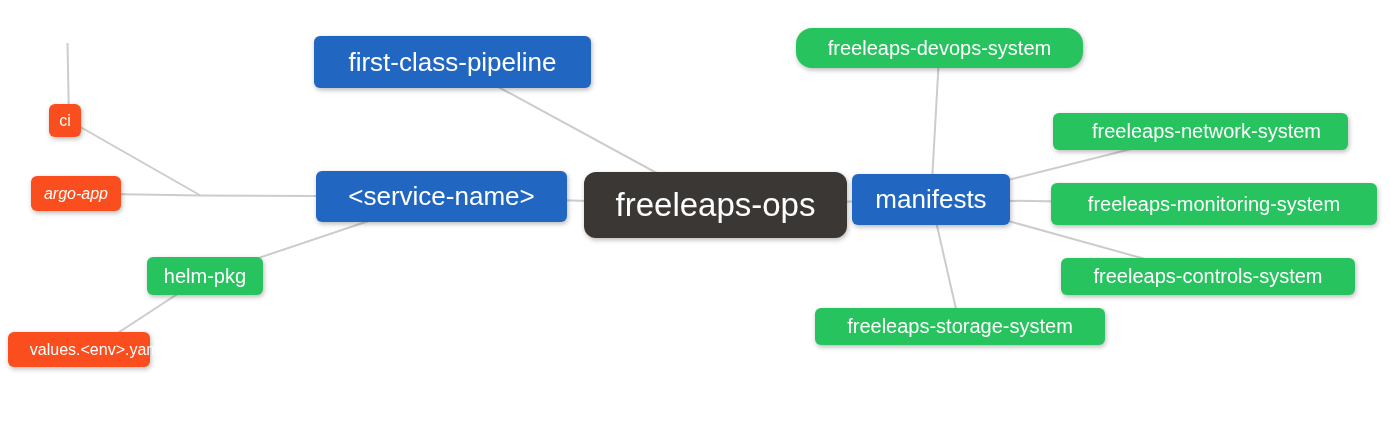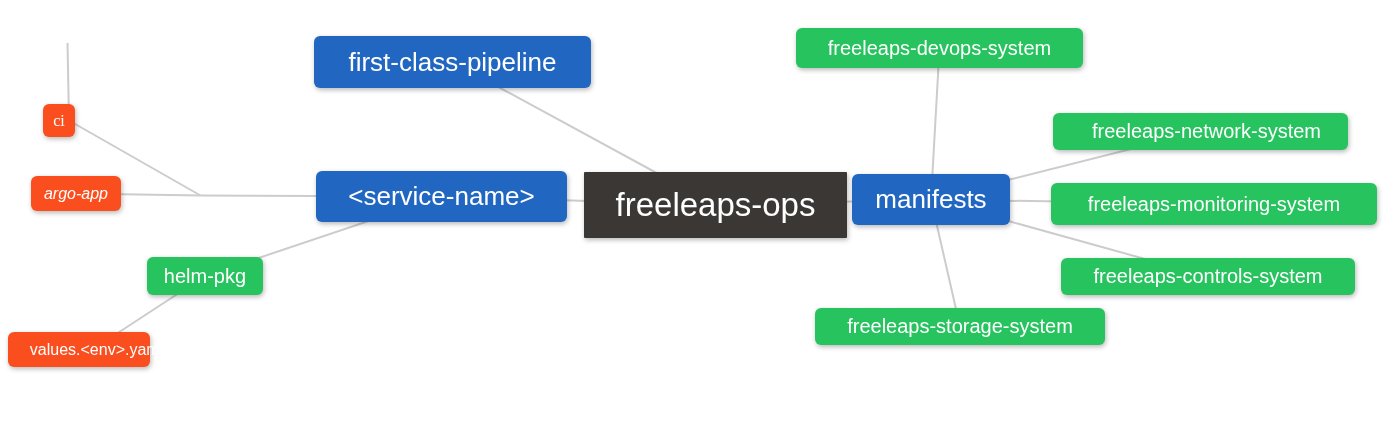--- a/index.html
+++ b/index.html
@@ -29,21 +29,21 @@
     display: flex;
     align-items: center;
     justify-content: center;
     white-space: nowrap;
     color: #ffffff;
     border-radius: 6px;
     box-shadow: 1px 2px 5px rgba(0,0,0,0.28);
     cursor: pointer;
     user-select: none;
   }
-  .lvl0 { font-size: 33px; border-radius: 1px; }
+  .lvl0 { font-size: 33px; border-radius: 12px; }
   .lvl1 { font-size: 26px; }
   .lvl2 { font-size: 20px; }
   .lvl3 { font-size: 16px; }
   .lvl4 { font-size: 13px; }
 </style>
 </head>
 <body style="background: rgb(255, 255, 255);">
 
 <div class="stage">
   <svg id="edges">
@@ -61,21 +61,21 @@
       <line x1="931" y1="199.5" x2="1214" y2="204" stroke="#cccccc" stroke-width="2"></line>
       <line x1="931" y1="199.5" x2="1208" y2="276.5" stroke="#cccccc" stroke-width="2"></line>
       <line x1="931" y1="199.5" x2="960" y2="326.5" stroke="#cccccc" stroke-width="2"></line>
     </svg>
 
   <div class="node lvl0" id="n-root" style="background: rgb(58, 55, 52); left: 584px; top: 172px; width: 263px; height: 66px;">freeleaps-ops</div>
   <div class="node lvl1" id="n-pipeline" style="background: rgb(33, 103, 194); left: 314px; top: 36px; width: 277px; height: 52px;">first-class-pipeline</div>
   <div class="node lvl1" id="n-service" style="background: rgb(33, 103, 194); left: 316px; top: 171px; width: 251px; height: 51px;">&lt;service-name&gt;</div>
   <div class="node lvl1" id="n-manifests" style="background: rgb(33, 103, 194); left: 852px; top: 174px; width: 158px; height: 51px;">manifests</div>
   <div class="node lvl2" id="n-helm" style="background: rgb(39, 195, 95); left: 147px; top: 257px; width: 116px; height: 38px;">helm-pkg</div>
-  <div class="node lvl3" id="n-ci" style="background: rgb(250, 78, 30); left: 43px; top: 104px; width: 32px; height: 33px; font-family: Liberation Serif, serif;">ci</div>
+  <div class="node lvl3" id="n-ci" style="background: rgb(250, 78, 30); left: 49px; top: 104px; width: 32px; height: 33px;">ci</div>
   <div class="node lvl3" id="n-argo" style="background: rgb(250, 78, 30); left: 31px; top: 176px; width: 90px; height: 35px; font-style: italic;">argo-app</div>
   <div class="node lvl3" id="n-values" style="background: rgb(250, 78, 30); left: 8px; top: 332px; width: 142px; height: 35px; padding-left: 35px;">values.&lt;env&gt;.yaml</div>
-  <div class="node lvl2" id="n-devops" style="background: rgb(39, 195, 95); left: 796px; top: 28px; width: 287px; height: 40px;">freeleaps-devops-system</div>
+  <div class="node lvl2" id="n-devops" style="background: rgb(39, 195, 95); left: 796px; top: 28px; width: 287px; height: 40px; border-radius: 16px;">freeleaps-devops-system</div>
   <div class="node lvl2" id="n-network" style="background: rgb(39, 195, 95); left: 1053px; top: 113px; width: 295px; height: 37px; padding-left: 12px;">freeleaps-network-system</div>
   <div class="node lvl2" id="n-monitoring" style="background: rgb(39, 195, 95); left: 1051px; top: 183px; width: 326px; height: 42px;">freeleaps-monitoring-system</div>
   <div class="node lvl2" id="n-controls" style="background: rgb(39, 195, 95); left: 1061px; top: 258px; width: 294px; height: 37px;">freeleaps-controls-system</div>
   <div class="node lvl2" id="n-storage" style="background: rgb(39, 195, 95); left: 815px; top: 308px; width: 290px; height: 37px;">freeleaps-storage-system</div>
 </div>
 
 </body></html>

